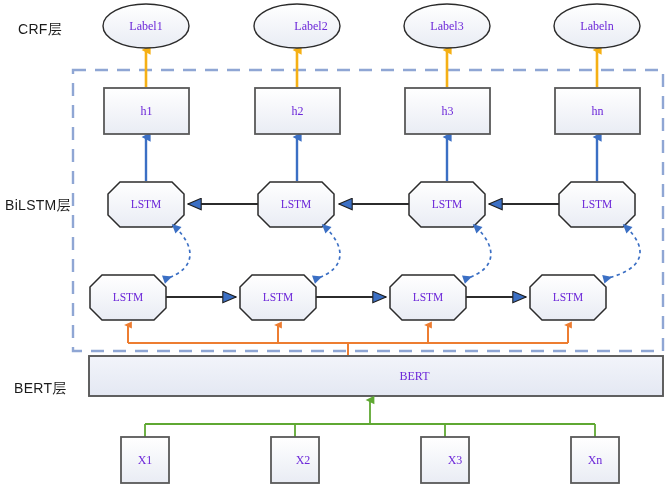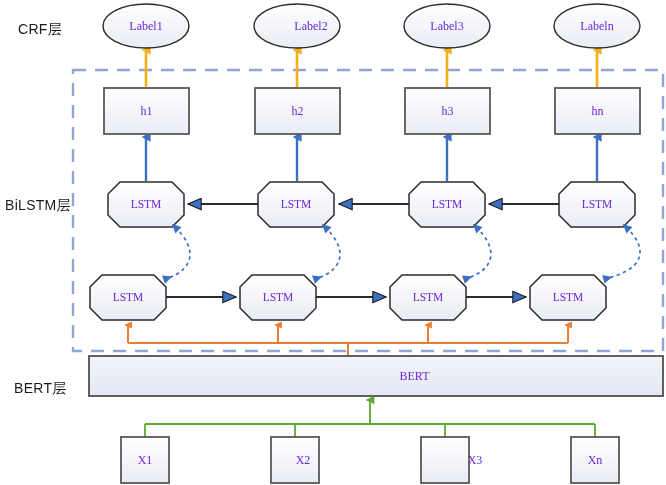--- a/index.html
+++ b/index.html
@@ -182,16 +182,16 @@
 
   <div class="node-text small" style="left:90px;top:291px;width:76px;">LSTM</div>
   <div class="node-text small" style="left:240px;top:291px;width:76px;">LSTM</div>
   <div class="node-text small" style="left:390px;top:291px;width:76px;">LSTM</div>
   <div class="node-text small" style="left:530px;top:291px;width:76px;">LSTM</div>
 
   <div class="node-text" style="left:89px;top:369px;width:651px;">BERT</div>
 
   <div class="node-text" style="left:121px;top:453px;width:48px;">X1</div>
   <div class="node-text" style="left:271px;top:453px;width:64px;">X2</div>
-  <div class="node-text" style="left:421px;top:453px;width:68px;padding-left:20px;">X3</div>
+  <div class="node-text" style="left:421px;top:453px;width:68px;">X3</div>
   <div class="node-text" style="left:571px;top:453px;width:48px;">Xn</div>
 
 </div>
 
 </body></html>

